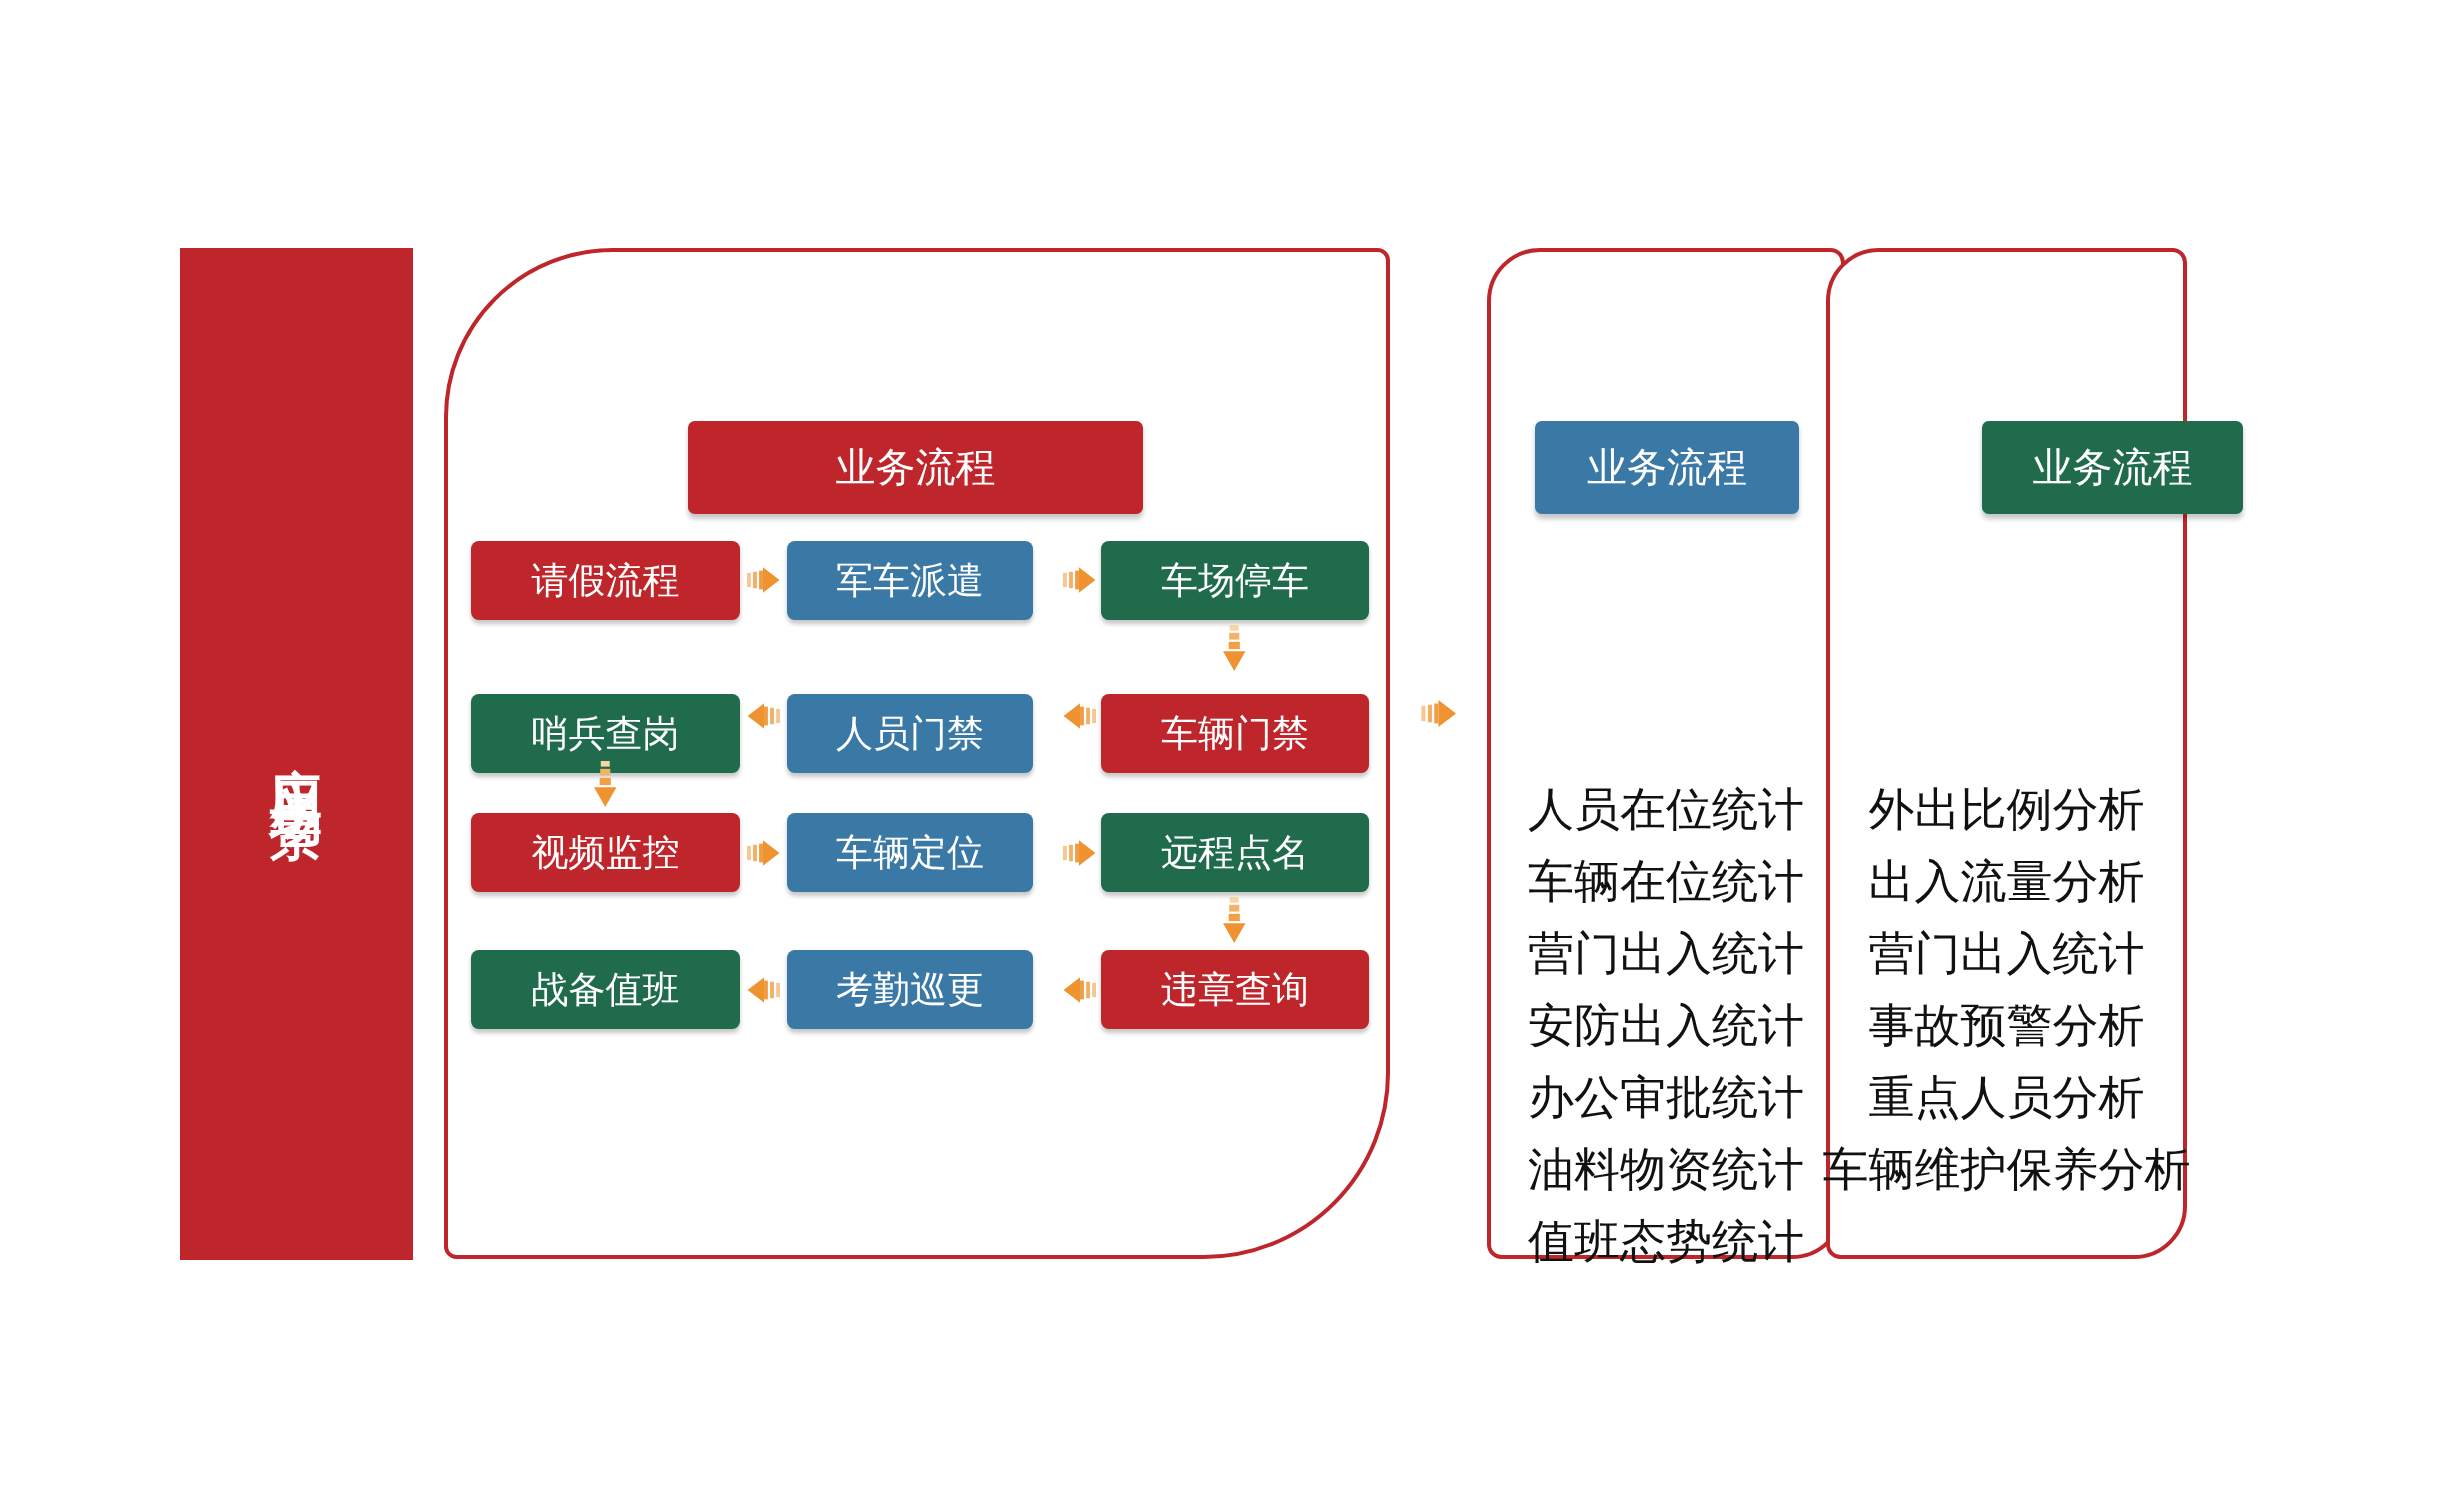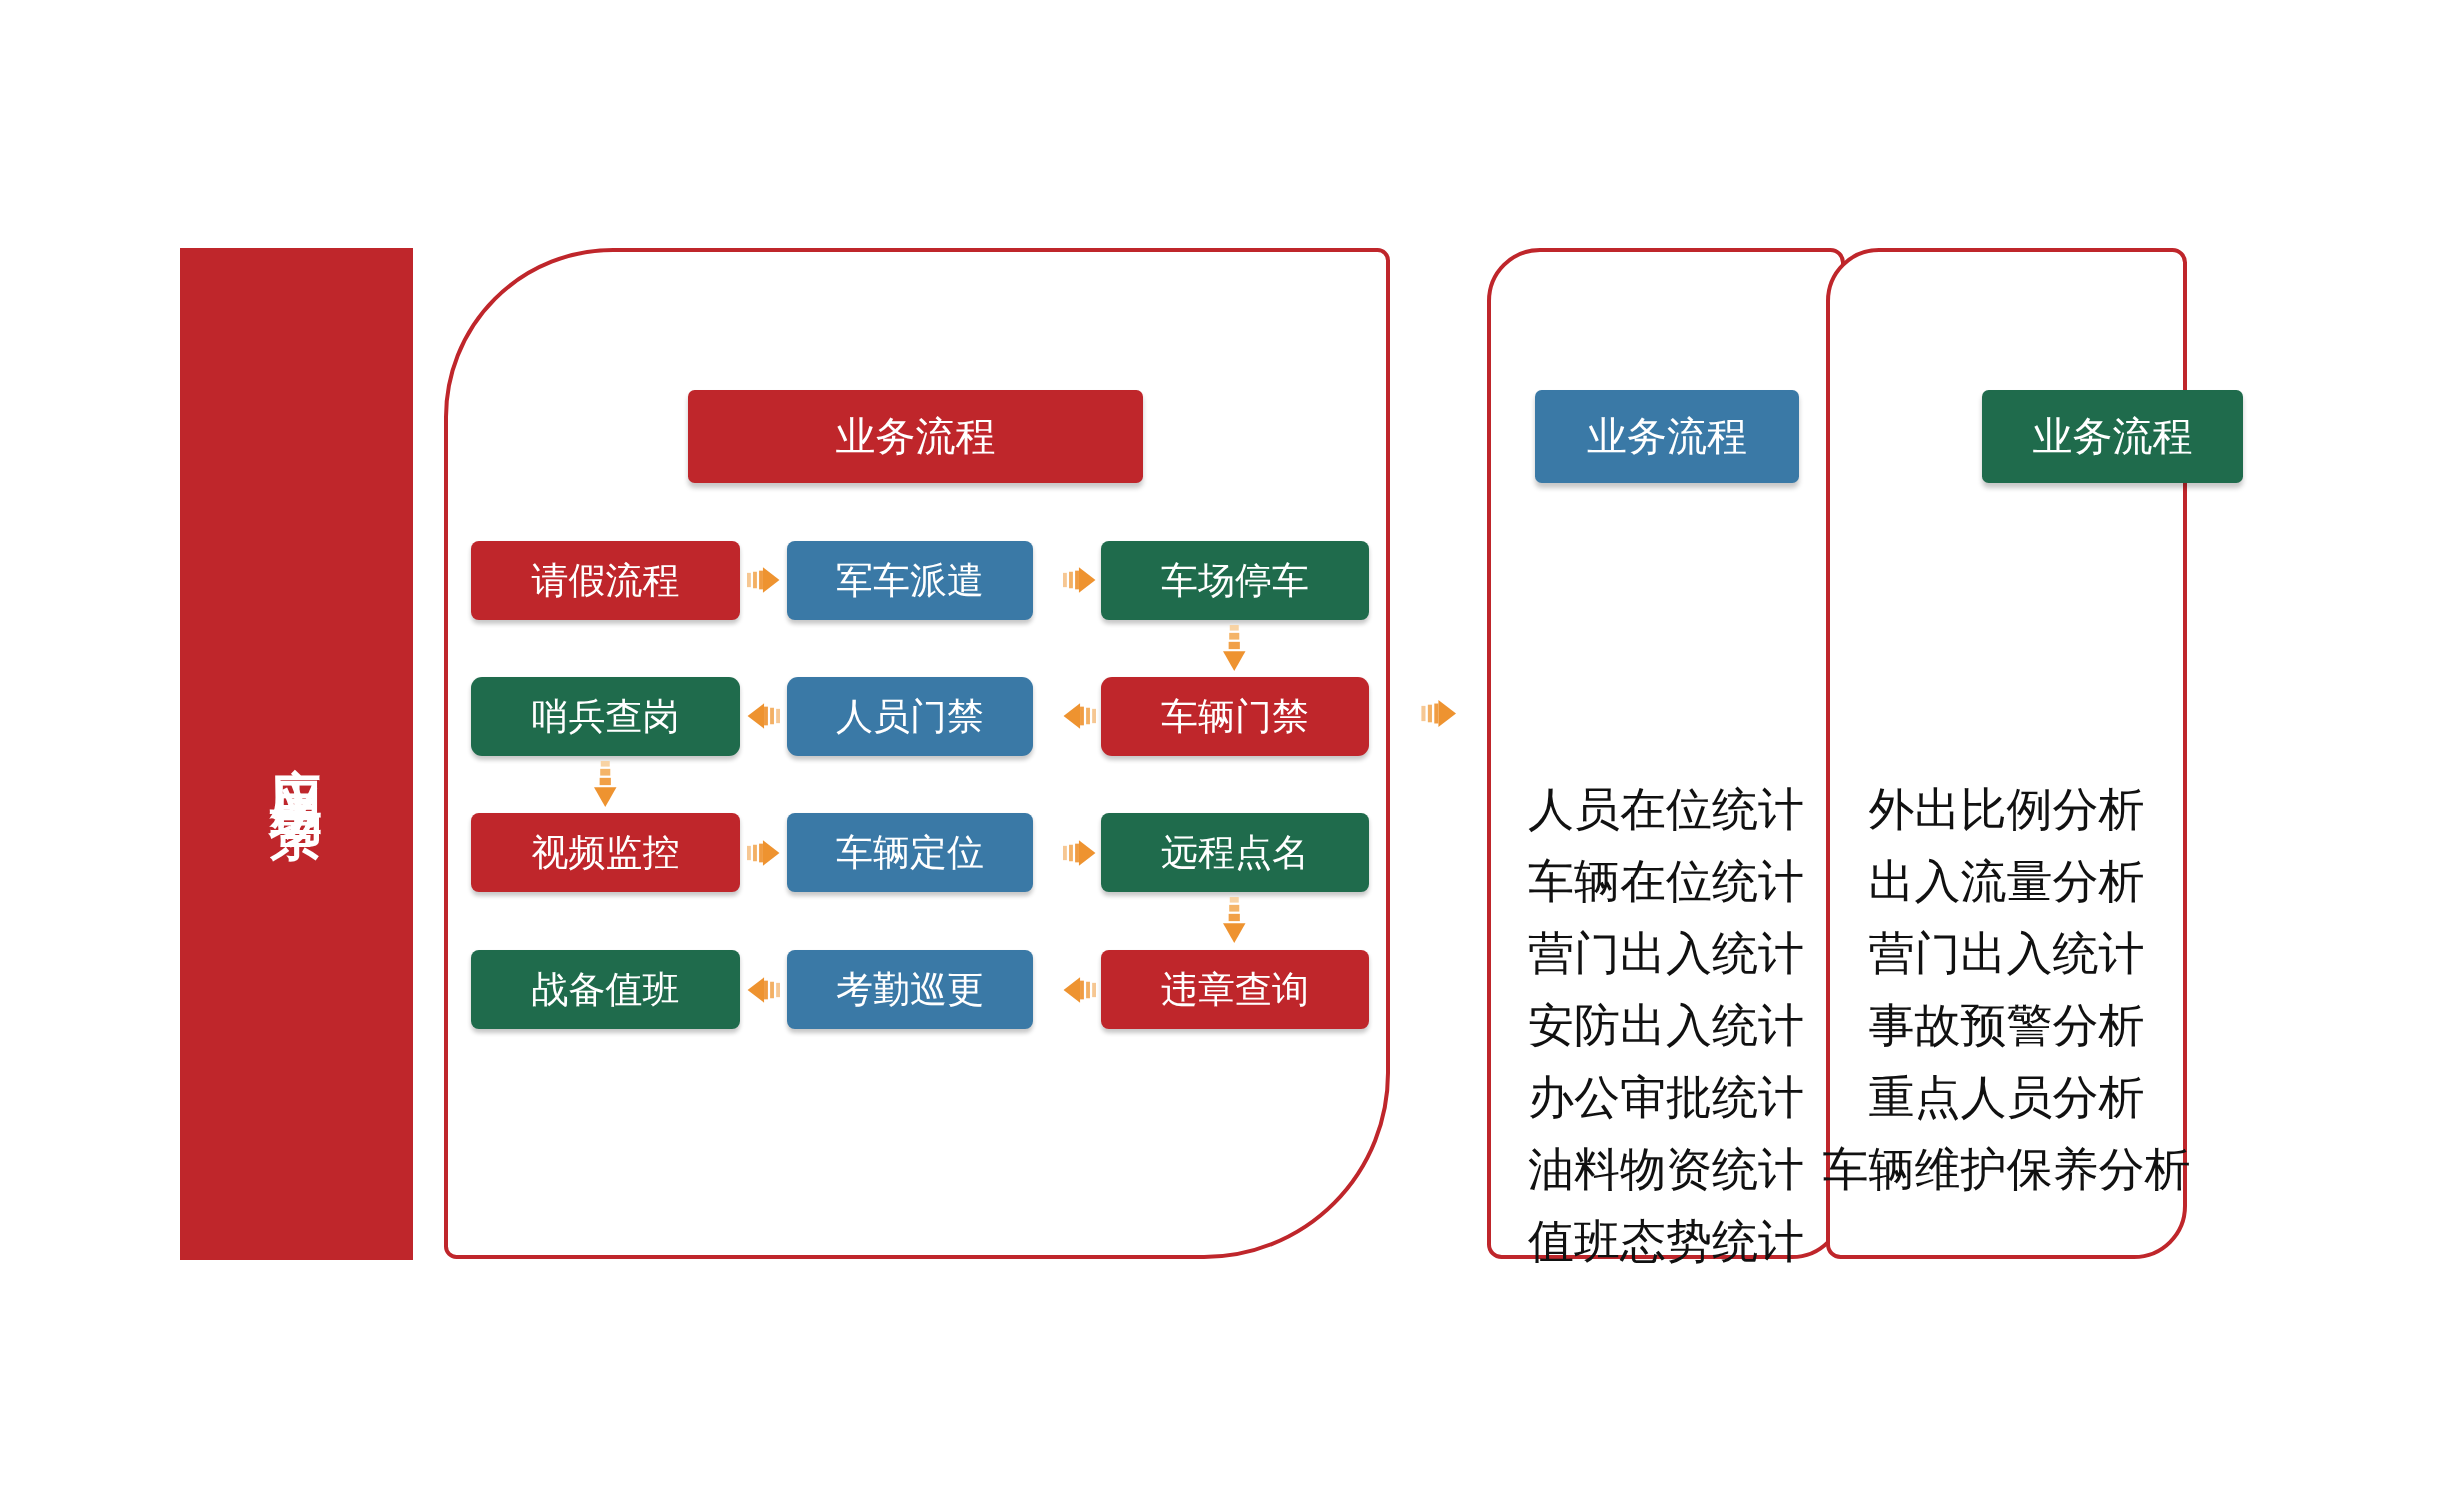--- a/index.html
+++ b/index.html
@@ -15,34 +15,34 @@
   
   .panel{position:absolute;top:248px;height:1011px;background:#ffffff;
          border:4.5px solid #BF262B;box-sizing:border-box;}
   .panel.big{left:444px;width:946px;border-radius:169px 12.4px 186px 12.4px;}
   .panel.mid{left:1487px;width:358px;border-radius:53px 14.6px 53px 14.6px;}
   .panel.rgt{left:1826px;width:361px;border-radius:53px 14.6px 53px 14.6px;}
 
   
   .hdr{position:absolute;height:93px;border-radius:6.7px;color:#ffffff;font-size:40px;
        display:flex;align-items:center;justify-content:center;
-       box-shadow:0 4.5px 5.6px rgba(0,0,0,0.22);}
+       box-shadow:0 4.5px 5.6px rgba(0,0,0,0.22);margin-top:31px;}
   .hdr.red{left:688px;top:390px;width:455px;background:#BF262B;}
   .hdr.blue{left:1535px;top:390px;width:264px;background:#3A79A6;}
   .hdr.green{left:1982px;top:390px;width:261px;background:#1F6B4C;}
 
   
   .cell{position:absolute;height:79px;border-radius:7.9px;color:#ffffff;font-size:37px;
         display:flex;align-items:center;justify-content:center;
         box-shadow:0 3.9px 4.5px rgba(0,0,0,0.22);}
   .cell.red{background:#BF262B;}
   .cell.blue{background:#3A79A6;}
   .cell.green{background:#1F6B4C;font-family:Liberation Mono, monospace;}
   .c1{left:471px;width:269px;} .c2{left:787px;width:246px;} .c3{left:1101px;width:268px;}
-  .r1{top:541px;} .r2{top:677px;border-radius:11px;} .r3{top:813px;} .r4{top:950px;}
+  .r1{top:541px;} .r2{top:694px;} .r3{top:813px;} .r4{top:950px;}
 
   .arr{position:absolute;}
 
   
   .list{position:absolute;left:0;top:522px;width:100%;margin:0;padding:0;list-style:none;}
   .list li{height:72px;display:flex;align-items:center;justify-content:center;
            color:#111111;font-size:46px;white-space:nowrap;}
 </style>
 </head>
 <body>

